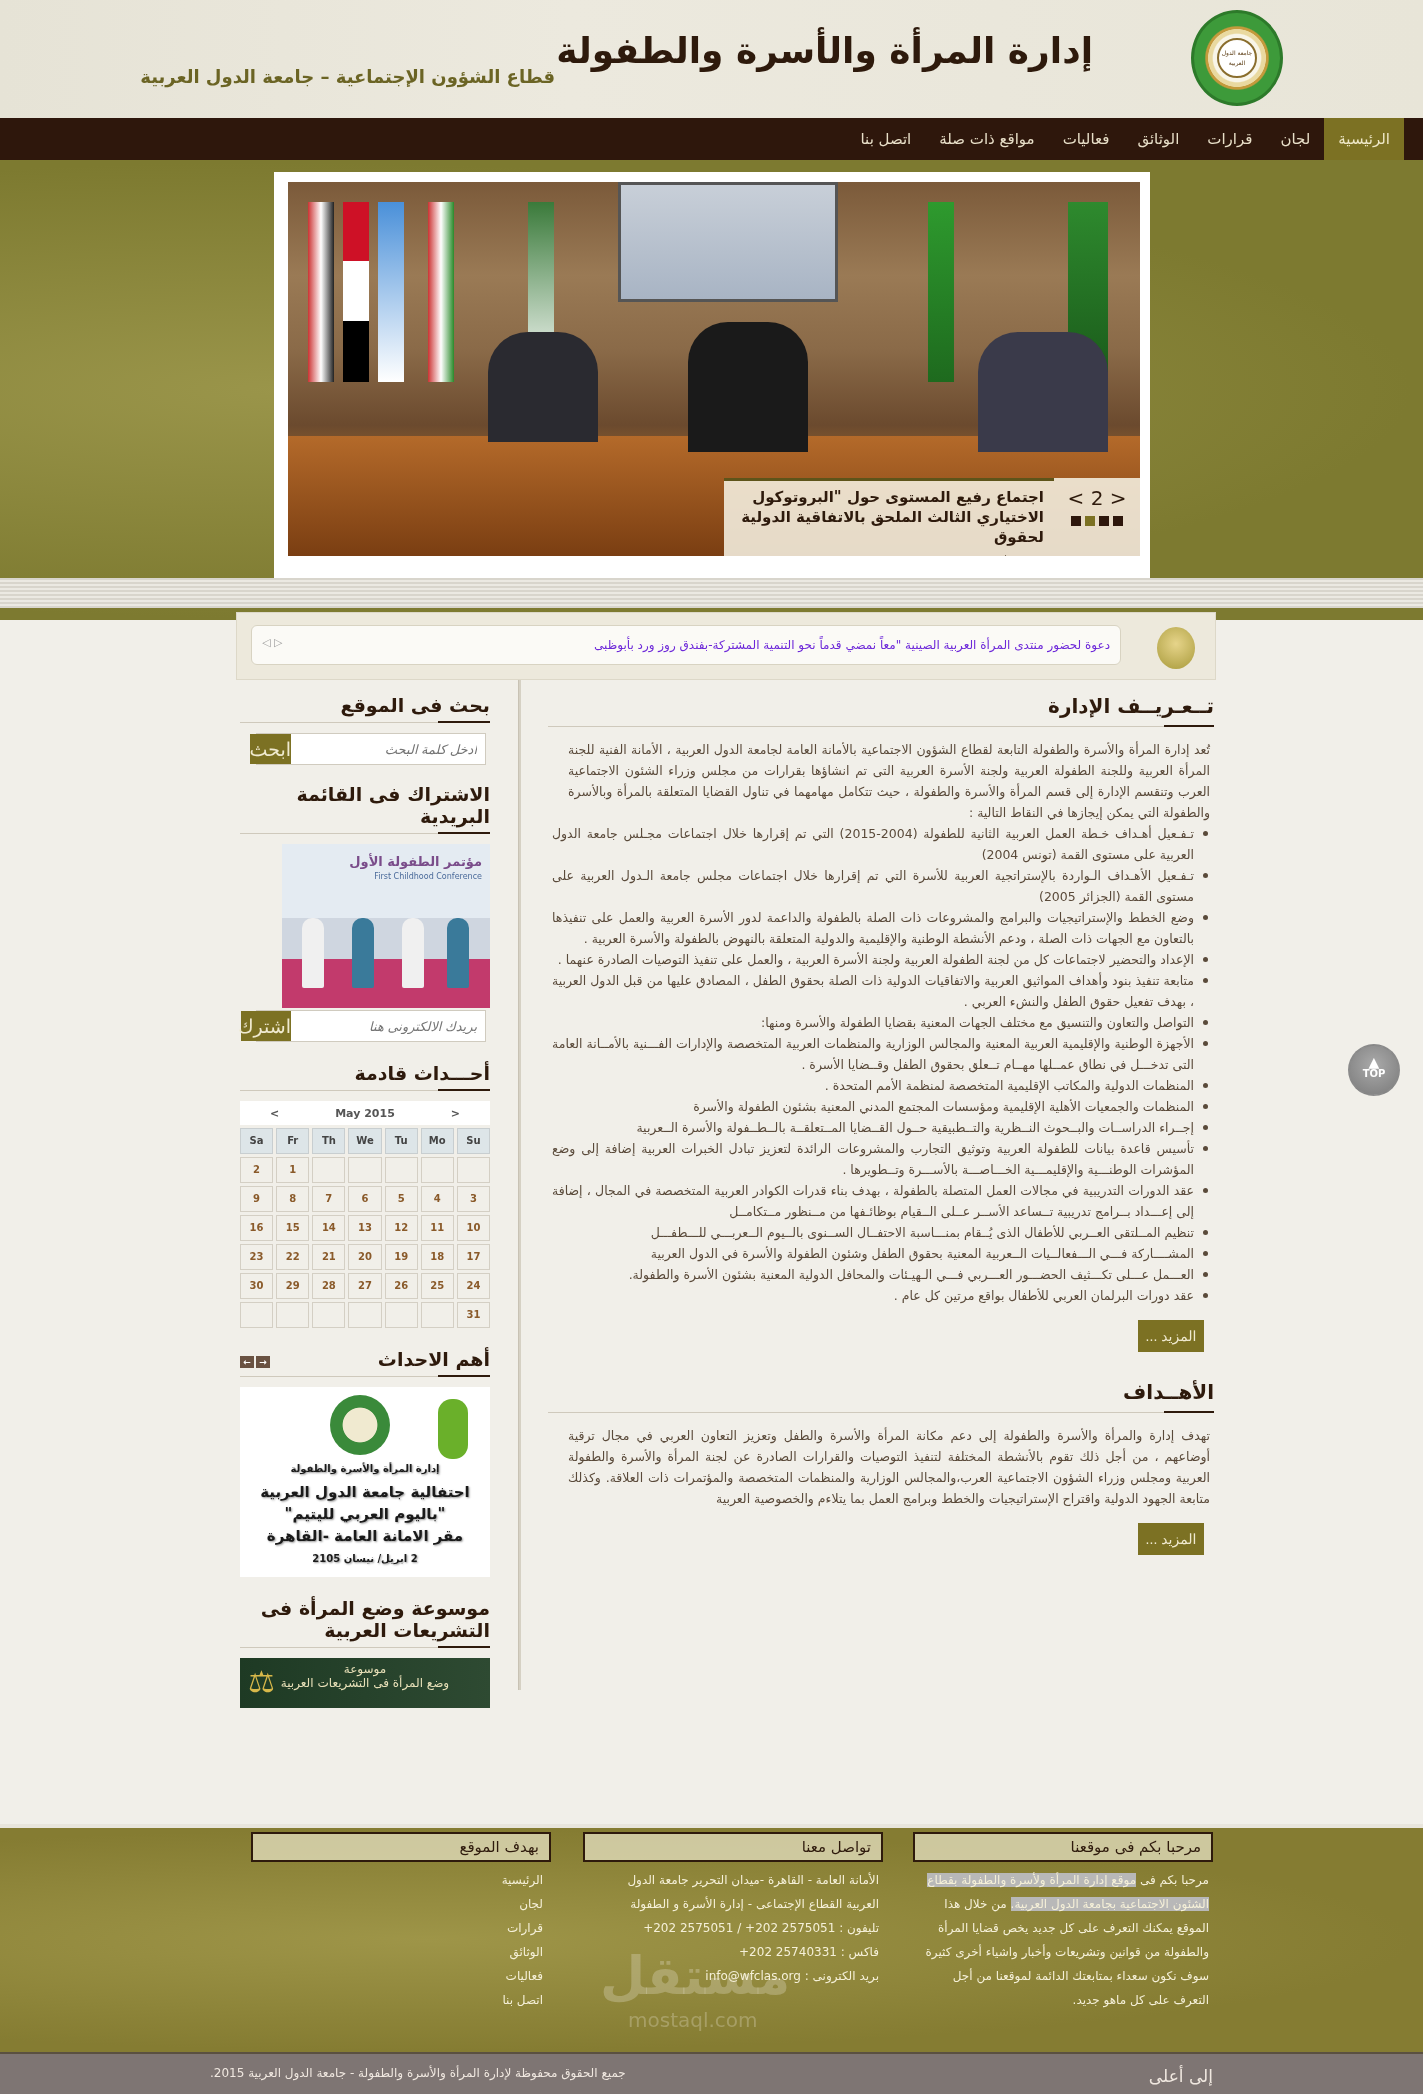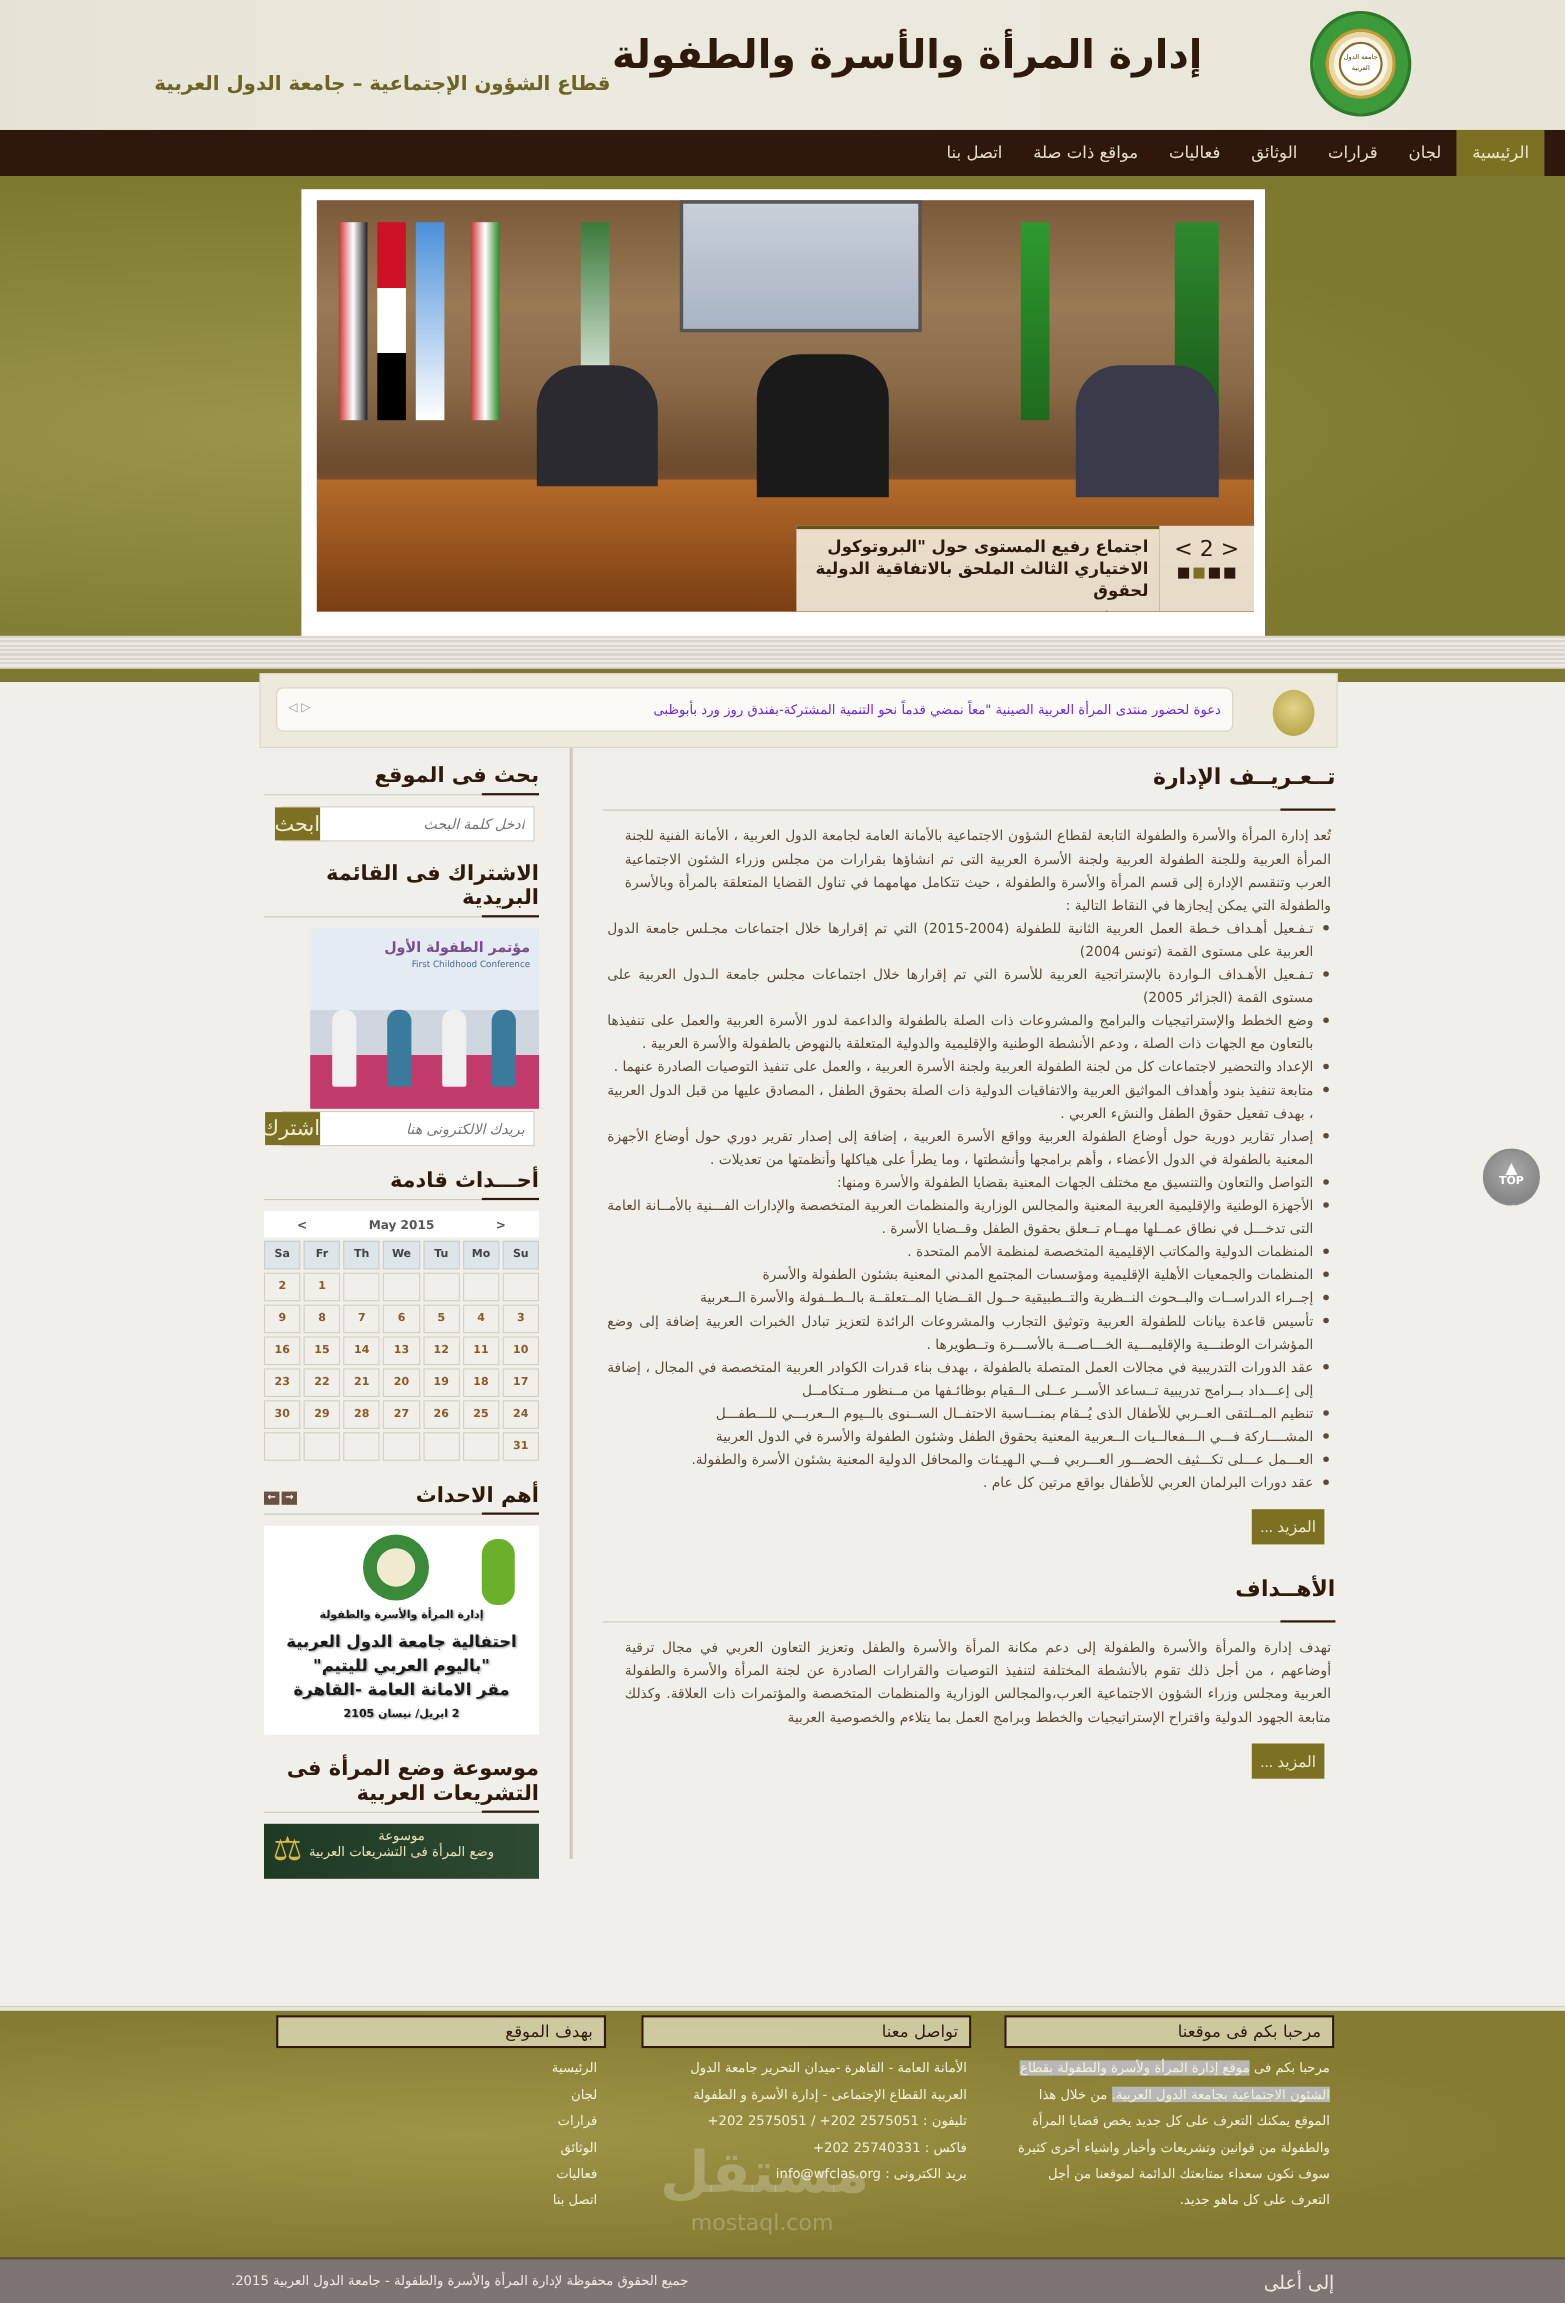--- a/index.html
+++ b/index.html
@@ -48,21 +48,21 @@
 .cal-grid{display:grid;grid-template-columns:repeat(7,1fr);gap:3px;margin-top:3px;direction:ltr}
 .cal-cell{height:26px;border:1px solid #d4cfc4;font-size:10px;font-weight:bold;color:#8a5a2a;text-align:center;line-height:24px}
 .cal-dow{background:#dde5e8;color:#444;border-color:#c8ced0}
 .events-img{width:250px;height:190px;background:#fff;position:relative;overflow:hidden}
 .ev-line{position:absolute;right:0;left:0;text-align:center;font-weight:bold;color:#1a1a1a;text-shadow:1px 1px 2px #999}
 .arrows-mini{position:absolute;left:0;top:8px;display:flex;gap:2px;direction:ltr}
 .arrows-mini span{width:14px;height:12px;background:#6a5242;color:#fff;font-size:9px;line-height:12px;text-align:center}
 .encyc-img{width:250px;height:50px;background:linear-gradient(90deg,#1e3a24,#2e4a32);color:#e8e0b8;font-size:12px;text-align:center;padding-top:4px;position:relative}
 .col-line{position:absolute;left:518px;top:680px;width:3px;height:1010px;background:#d6d1c4;border-left:1px solid #c8c2b4}
 .main{position:absolute;left:548px;top:694px;width:666px}
-.main-h{font-size:20px;font-weight:bold;color:#2e1a0c;text-align:right;padding-bottom:18px;border-bottom:1px solid #cfc9bc;position:relative;margin-bottom:12px}
+.main-h{font-size:20px;font-weight:bold;color:#2e1a0c;text-align:right;padding-bottom:8px;border-bottom:1px solid #cfc9bc;position:relative;margin-bottom:12px}
 .main-h:after{content:"";position:absolute;right:0;bottom:-1px;width:50px;height:2px;background:#2e1a0c}
 .para{font-size:12.5px;line-height:21px;color:#5a4a3a;text-align:justify;padding:0 4px 0 20px}
 .list{list-style:none;margin-top:0;padding-right:20px;padding-left:4px}
 .list li{font-size:12.5px;line-height:21px;color:#5a4a3a;position:relative;text-align:justify}
 .list li:before{content:"";position:absolute;right:-14px;top:8px;width:5px;height:5px;border-radius:50%;background:#5a4a3a}
 .more-btn{display:block;margin:14px 0 0 auto;margin-left:auto;width:66px;height:32px;background:#7c7123;color:#f0ead0;border:none;font-size:14px;margin-right:10px}
 .top-btn{position:absolute;left:1348px;top:1044px;width:52px;height:52px;border-radius:50%;background:radial-gradient(circle at 50% 40%,#aaa,#7a7a7a);color:#fff;font-size:10px;font-weight:bold;text-align:center;padding-top:10px;border:2px dashed #8a8a8a}
 .footer{position:absolute;left:0;top:1824px;width:1423px;height:228px;background:radial-gradient(ellipse at 30% 50%,#9e9548,#857c32 70%),#8c8438;border-top:4px solid #e8e5dc}
 .f-col{position:absolute;top:4px;width:300px}
 .f-head{height:30px;background:rgba(230,225,195,0.75);border:2px solid #2e1a0c;font-size:15px;color:#2e1a0c;padding:0 10px;line-height:26px;text-align:right}
@@ -248,21 +248,20 @@
 
 <main class="main">
   <div class="main-h">تــعـريــف الإدارة</div>
   <p class="para">تُعد إدارة المرأة والأسرة والطفولة التابعة لقطاع الشؤون الاجتماعية بالأمانة العامة لجامعة الدول العربية ، الأمانة الفنية للجنة المرأة العربية وللجنة الطفولة العربية ولجنة الأسرة العربية التى تم انشاؤها بقرارات من مجلس وزراء الشئون الاجتماعية العرب  وتنقسم الإدارة إلى قسم المرأة والأسرة والطفولة ، حيث تتكامل مهامهما في تناول القضايا المتعلقة بالمرأة وبالأسرة والطفولة التي يمكن إيجازها في النقاط التالية :</p>
   <ul class="list" id="about-list">
       <li>تـفـعيل أهـداف خـطة العمل العربية الثانية للطفولة (2004-2015) التي تم إقرارها خلال اجتماعات مجـلس جامعة الدول العربية على مستوى القمة (تونس 2004)</li>
       <li>تـفـعيل الأهـداف الـواردة بالإستراتجية العربية للأسرة التي تم إقرارها خلال اجتماعات مجلس جامعة الـدول العربية على مستوى القمة (الجزائر 2005)</li>
       <li>وضع الخطط والإستراتيجيات والبرامج والمشروعات ذات الصلة بالطفولة والداعمة لدور الأسرة العربية والعمل على تنفيذها بالتعاون مع الجهات ذات الصلة ، ودعم الأنشطة الوطنية والإقليمية والدولية المتعلقة بالنهوض بالطفولة والأسرة العربية .</li>
       <li>الإعداد والتحضير لاجتماعات كل من لجنة الطفولة العربية ولجنة الأسرة العربية ، والعمل على تنفيذ التوصيات الصادرة عنهما .</li>
       <li>متابعة تنفيذ بنود وأهداف المواثيق العربية والاتفاقيات الدولية ذات الصلة بحقوق الطفل ، المصادق عليها من قبل الدول العربية ، بهدف تفعيل حقوق الطفل والنشء العربي .</li>
-      <li>إصدار تقارير دورية حول أوضاع الطفولة العربية وواقع الأسرة العربية ، إضافة إلى إصدار تقرير دوري حول أوضاع الأجهزة المعنية بالطفولة في الدول الأعضاء ، وأهم برامجها وأنشطتها ، وما يطرأ على هياكلها وأنظمتها من تعديلات .</li>
       <li>التواصل والتعاون والتنسيق مع مختلف الجهات المعنية بقضايا الطفولة والأسرة ومنها:</li>
       <li>الأجهزة الوطنية والإقليمية العربية المعنية والمجالس الوزارية والمنظمات العربية المتخصصة والإدارات الفـــنية بالأمــانة العامة التى تدخـــل في نطاق عمــلها مهــام تــعلق بحقوق الطفل وقــضايا الأسرة .</li>
       <li>المنظمات الدولية والمكاتب الإقليمية المتخصصة لمنظمة الأمم المتحدة .</li>
       <li>المنظمات والجمعيات الأهلية الإقليمية ومؤسسات المجتمع المدني المعنية بشئون الطفولة والأسرة</li>
       <li>إجــراء الدراســات والبــحوث النــظرية والتــطبيقية حــول القــضايا المــتعلقــة بالــطــفولة والأسرة الــعربية</li>
       <li>تأسيس قاعدة بيانات للطفولة العربية وتوثيق التجارب والمشروعات الرائدة لتعزيز تبادل الخبرات العربية  إضافة إلى وضع المؤشرات الوطنـــية والإقليمـــية الخـــاصـــة بالأســـرة وتــطويرها .</li>
       <li>عقد الدورات التدريبية في مجالات العمل المتصلة بالطفولة ، بهدف بناء قدرات الكوادر العربية المتخصصة في المجال ، إضافة إلى إعـــداد بــرامج تدريبية تــساعد الأســر عــلى الــقيام بوظائـفها من مــنظور مــتكامــل</li>
       <li>تنظيم المــلتقى العــربي للأطفال الذى يُــقام بمنـــاسبة الاحتفــال الســنوى بالــيوم الــعربـــي للـــطفـــل</li>
       <li>المشــــاركة فـــي الـــفعالــيات الــعربية المعنية بحقوق الطفل وشئون الطفولة والأسرة في الدول العربية</li>
       <li>العـــمل عـــلى تكـــثيف الحضـــور العـــربي فـــي الـهيـئات والمحافل الدولية المعنية بشئون الأسرة والطفولة.</li>

